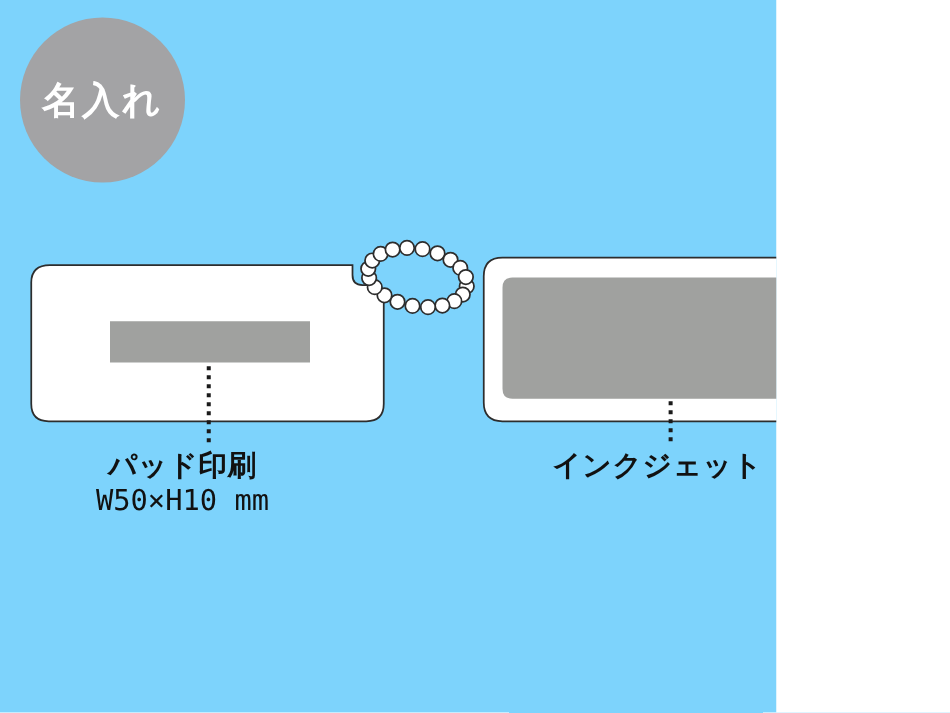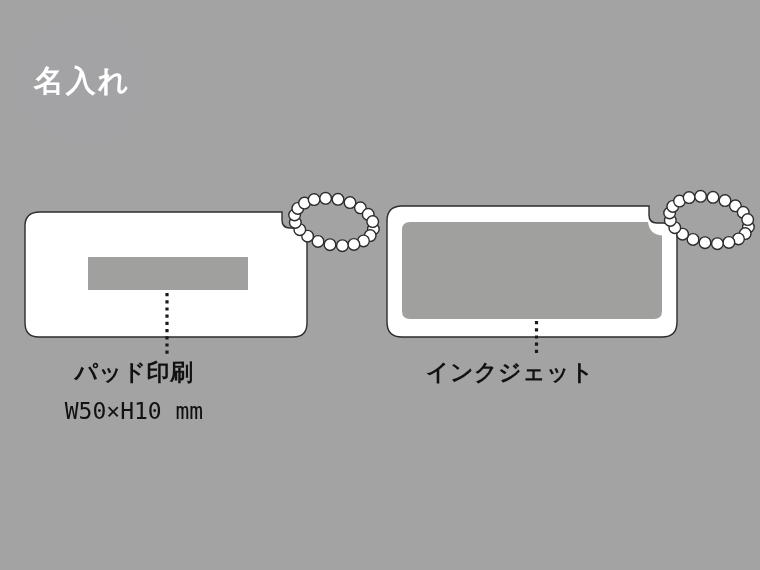--- a/index.html
+++ b/index.html
@@ -1,20 +1,20 @@
 <!DOCTYPE html>
 <html><head>
 <meta charset="utf-8">
 <style>
   html, body { margin: 0; padding: 0; background: #ffffff; }
   .stage {
     position: relative;
-    width: 760px;
+    width: 621px;
     height: 570px;
-    background: #a3a3a3;
+    background: #7dd3fc;
     overflow: hidden;
     font-family: "Liberation Sans", "DejaVu Sans", sans-serif;
   }
   .badge {
     position: absolute;
     left: 16px;
     top: 14px;
     width: 132px;
     height: 132px;
     border-radius: 50%;
@@ -29,32 +29,32 @@
     text-align: center;
   }
   .diagram-svg { position: absolute; left: 0; top: 0; }
   .label {
     position: absolute;
     top: 359px;
     width: 260px;
     text-align: center;
     color: #111111;
   }
-  .label-left  { left: 4px; }
-  .label-right { left: 380px; }
+  .label-left  { left: 16px; }
+  .label-right { left: 396px; }
   .method {
     font-size: 23px;
     font-weight: 600;
     letter-spacing: 0.5px;
     line-height: 27px;
   }
   .size {
     font-size: 23px;
     font-family: "DejaVu Sans Mono", "Liberation Mono", monospace;
-    margin-top: 12px;
+    margin-top: 2px;
     line-height: 26px;
   }
 </style>
 </head>
 <body>
 
 <div class="stage">
 
   <div class="badge" style="background-color: rgb(163, 163, 165); color: rgb(255, 255, 255);">
     <div>名入れ</div>

